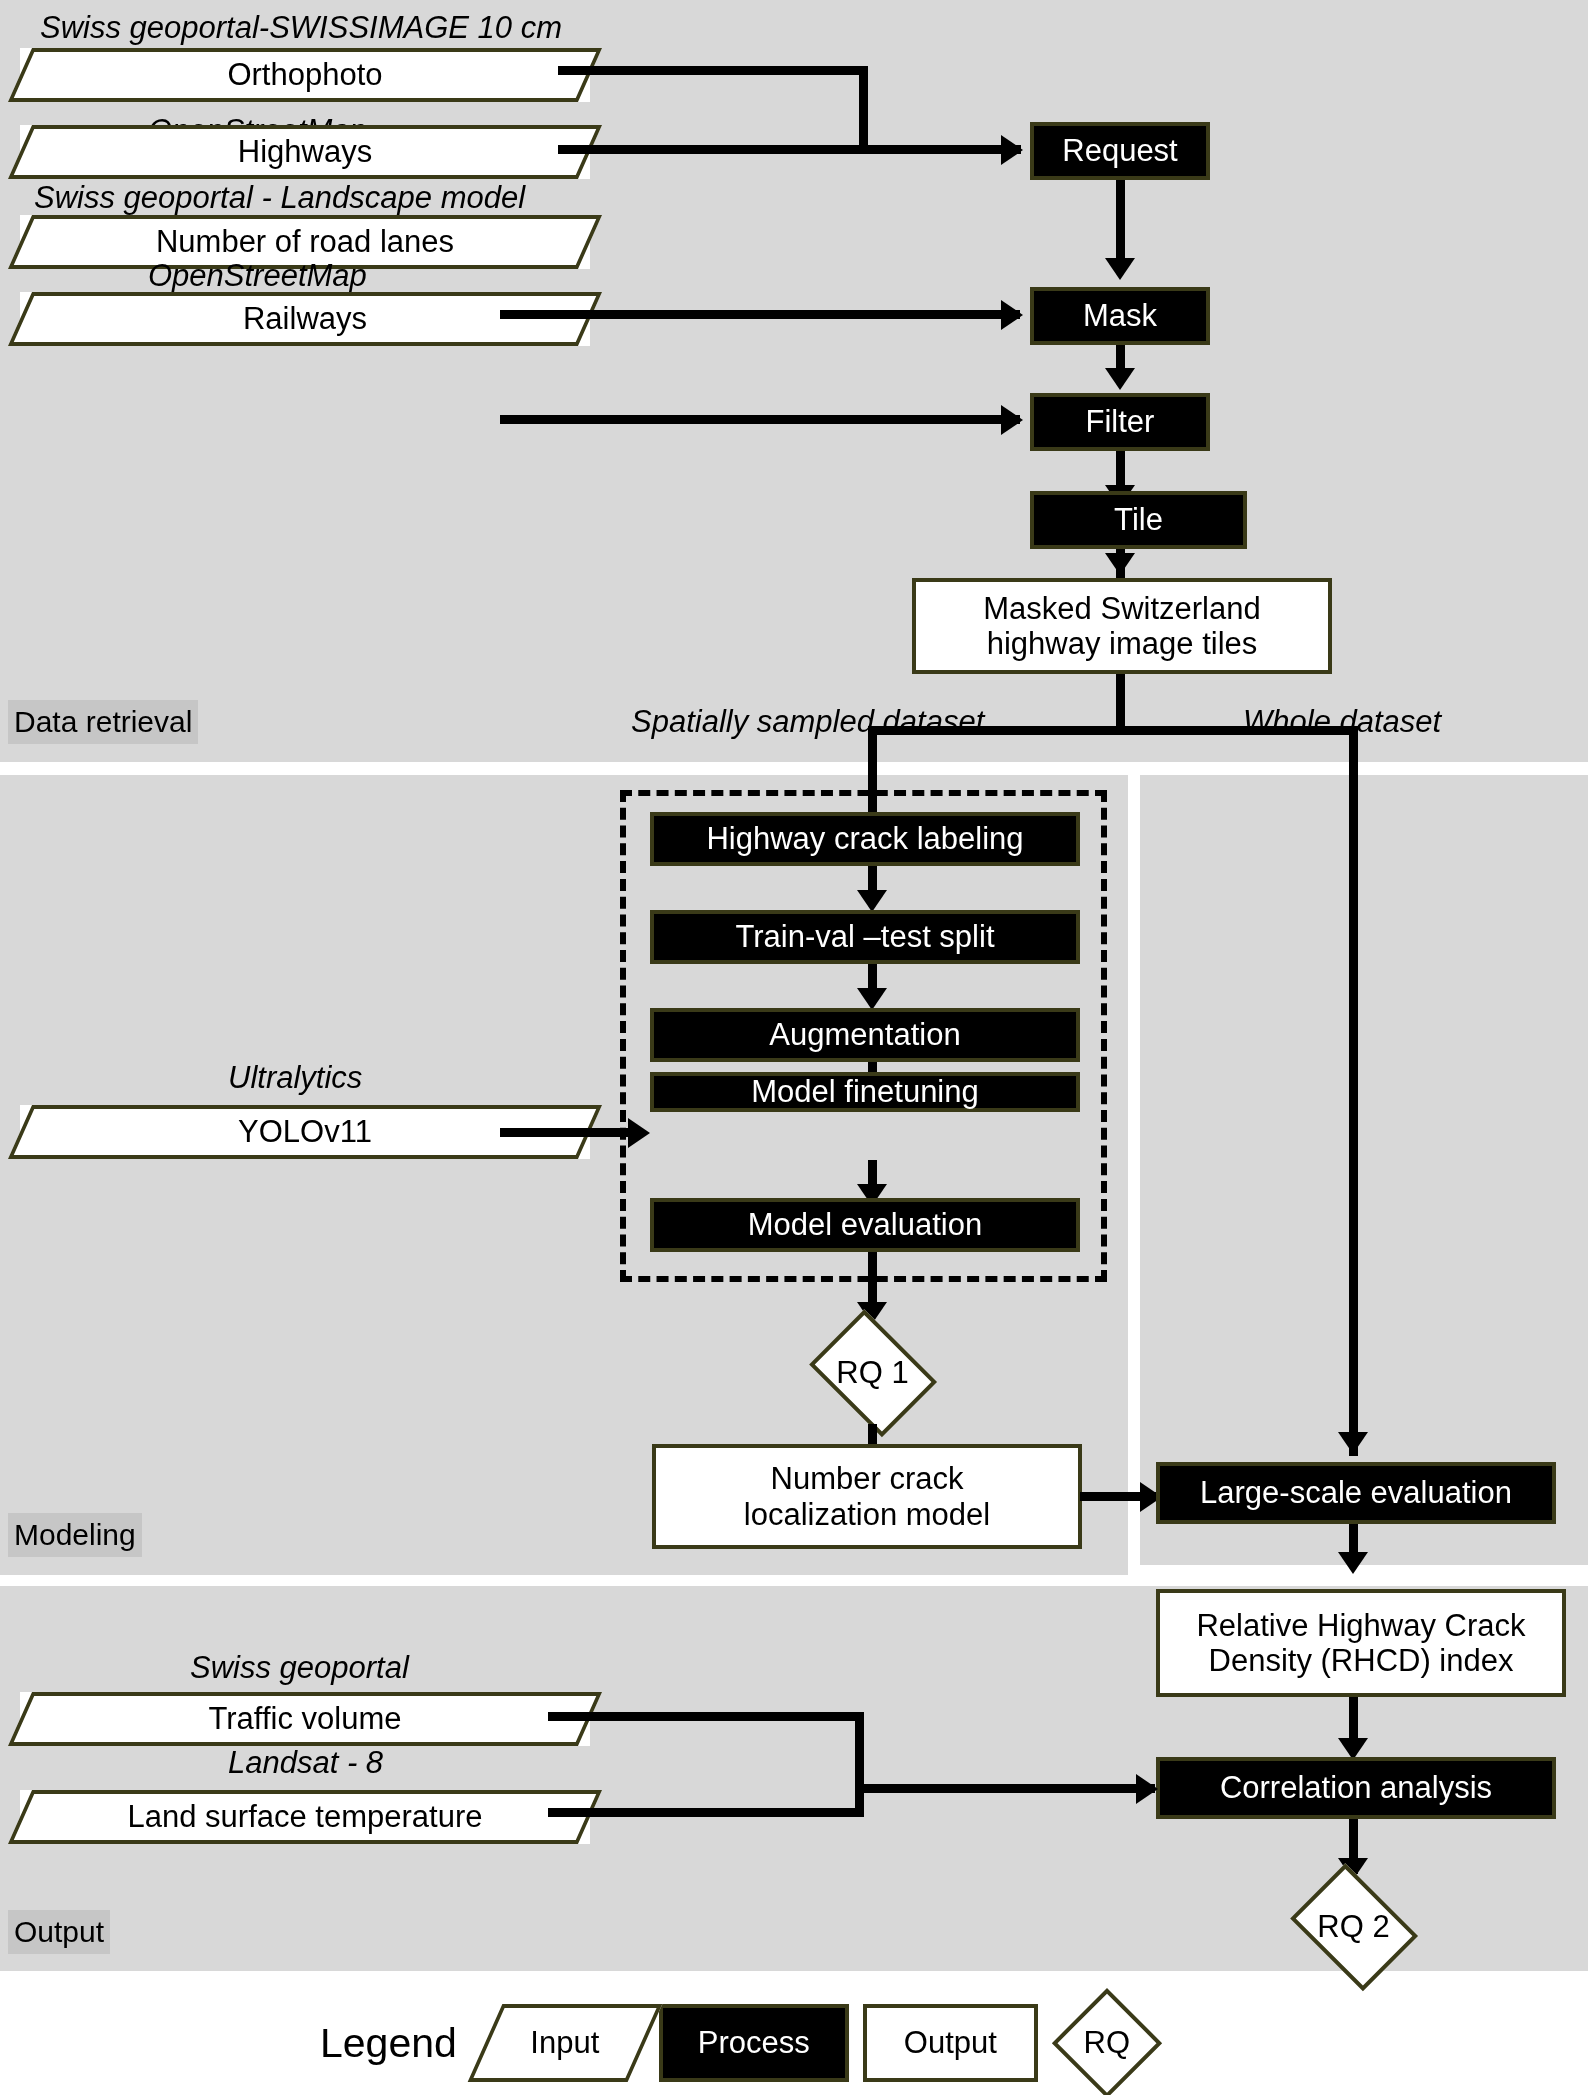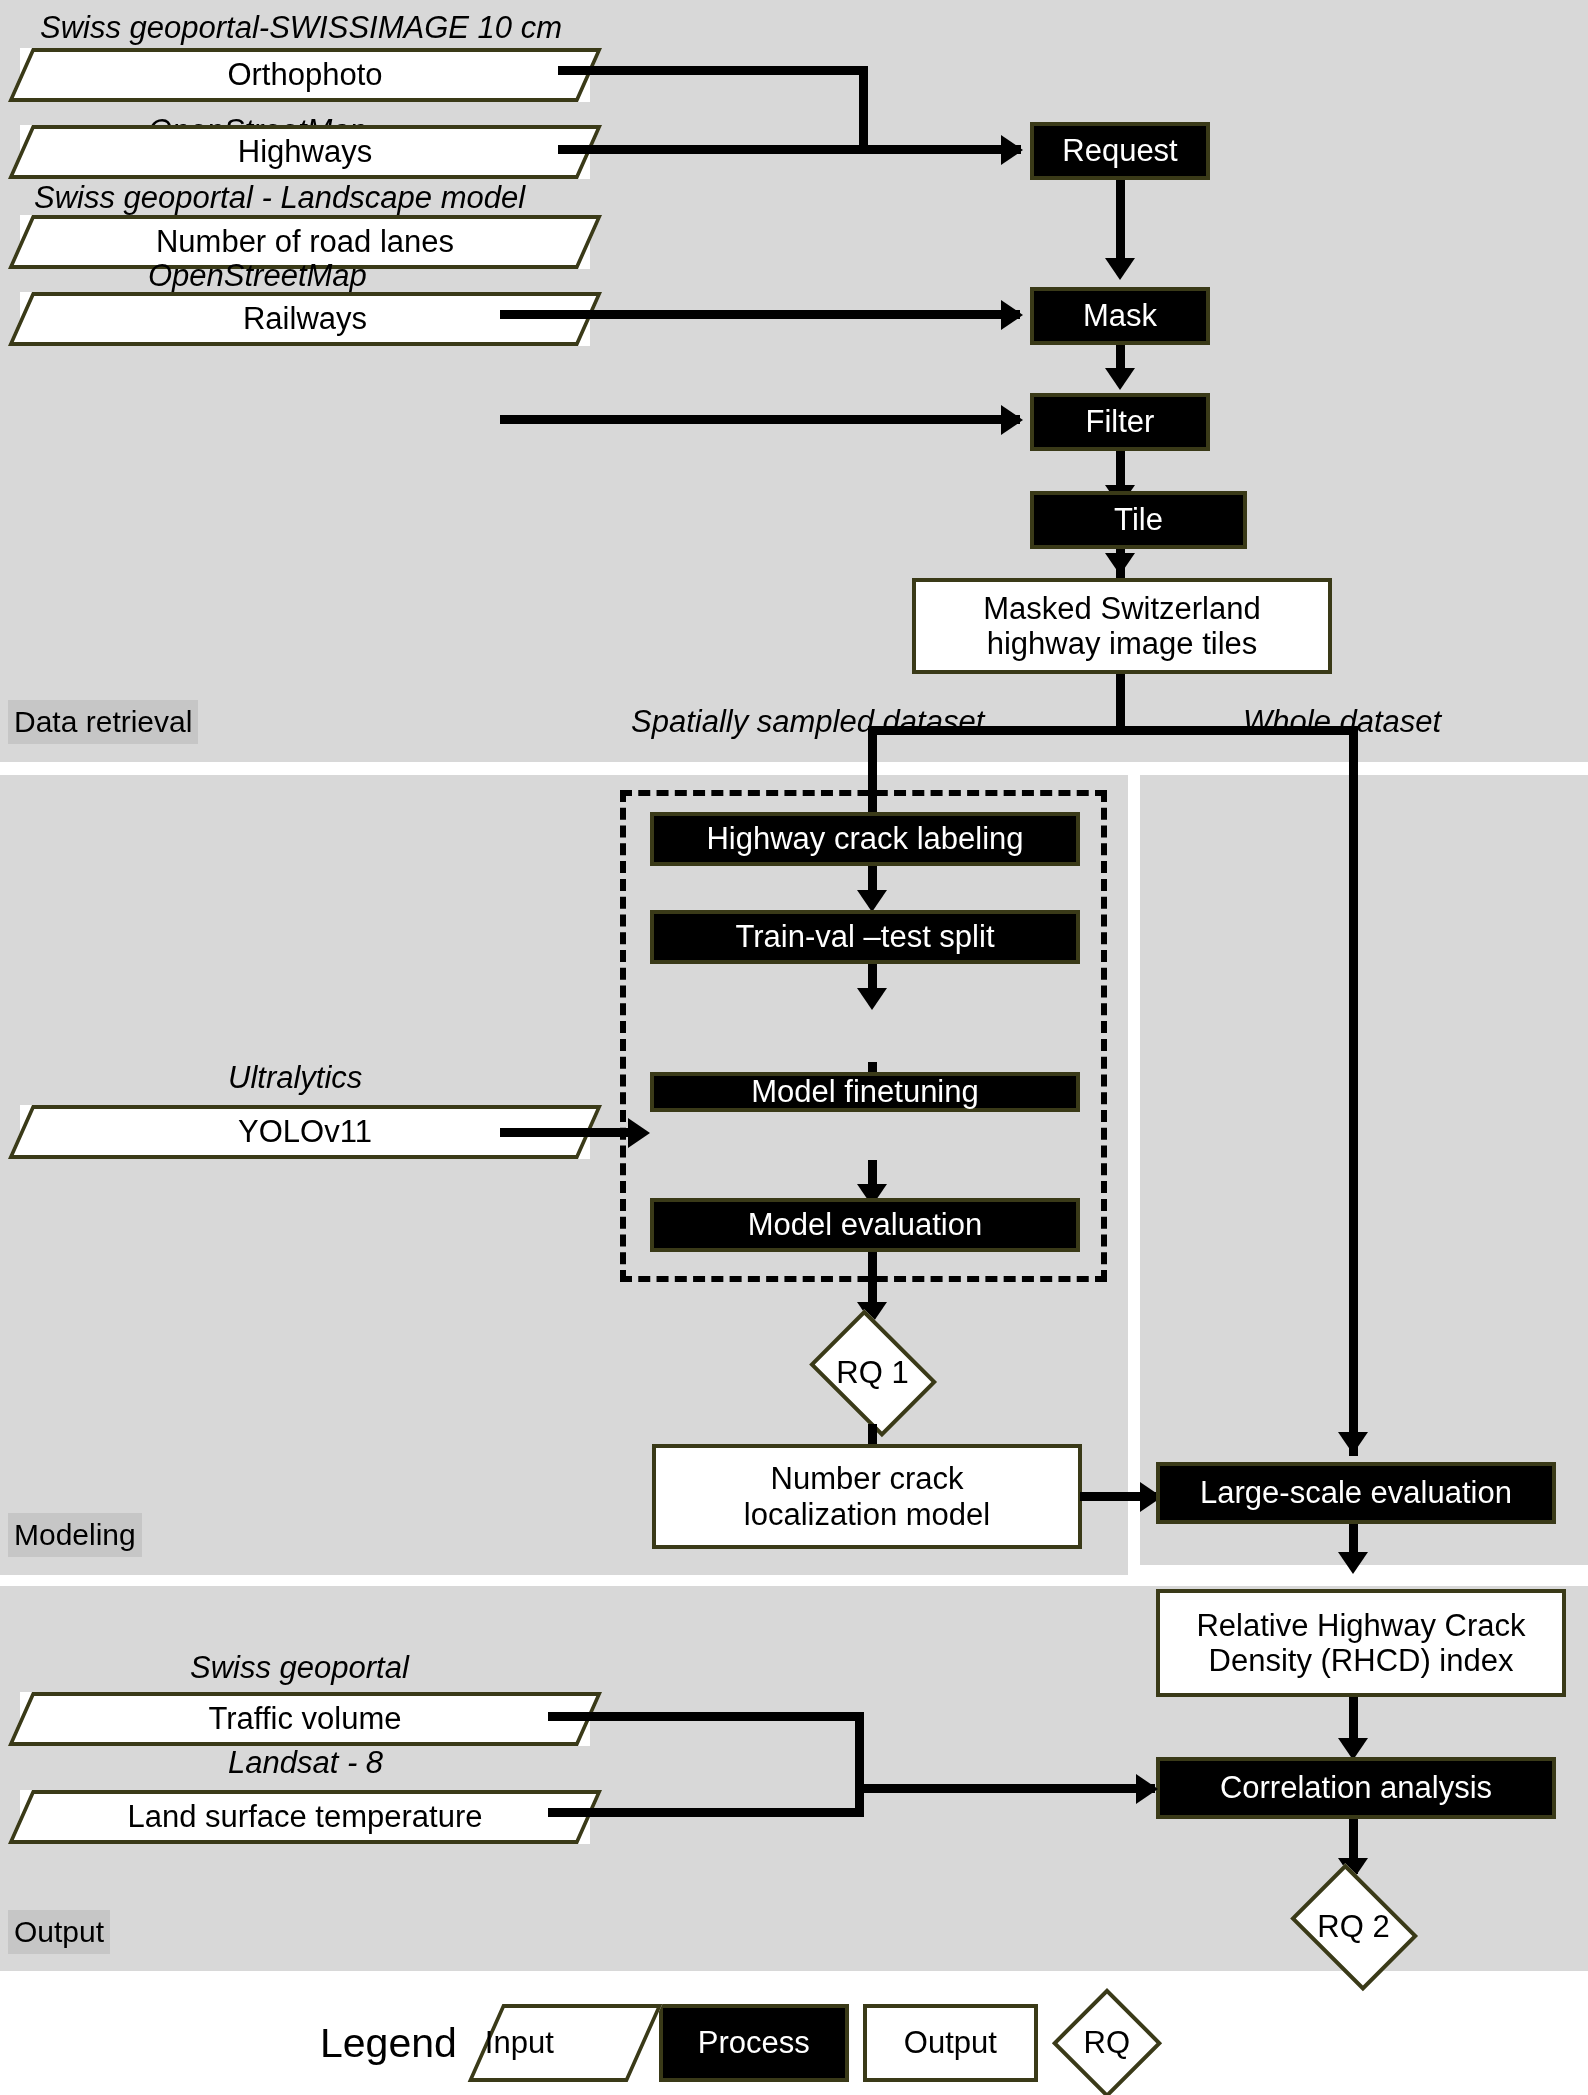--- a/index.html
+++ b/index.html
@@ -90,21 +90,21 @@
   
   .ln{position:absolute;background:#000;}
   .arrow-d{position:absolute;width:0;height:0;border-left:15px solid transparent;border-right:15px solid transparent;border-top:22px solid #000;}
   .arrow-r{position:absolute;width:0;height:0;border-top:15px solid transparent;border-bottom:15px solid transparent;border-left:22px solid #000;}
 
   .dashed-box{position:absolute;border:6px dashed #000;box-sizing:border-box;background:transparent;}
 
   
   .legend-wrap{position:absolute;display:flex;align-items:center;}
   .legend-text{font-size:41px;color:#000;margin-right:28px;}
-  .lg-input{position:relative;width:160px;height:78px;margin-right:14px;display:flex;align-items:center;justify-content:flex-start;font-size:31px;color:#000;}
+  .lg-input{position:relative;width:160px;height:78px;margin-right:14px;display:flex;align-items:center;justify-content:center;font-size:31px;color:#000;}
   .lg-input .sk{position:absolute;inset:0;background:#fff;border:4px solid #3a3a18;transform:skewX(-24deg);}
   .lg-input .tx{position:relative;z-index:1;}
   .lg-proc{width:190px;height:78px;background:#000;border:4px solid #3a3a18;color:#fff;font-size:31px;display:flex;align-items:center;justify-content:center;margin-right:14px;box-sizing:border-box;}
   .lg-out{width:175px;height:78px;background:#fff;border:4px solid #3a3a18;color:#000;font-size:31px;display:flex;align-items:center;justify-content:center;margin-right:14px;box-sizing:border-box;}
   .lg-rq{position:relative;width:110px;height:110px;display:flex;align-items:center;justify-content:center;font-size:31px;color:#000;}
   .lg-rq .dshape{position:absolute;left:50%;top:50%;width:70.7%;height:70.7%;transform:translate(-50%,-50%) rotate(45deg);background:#fff;border:4px solid #3a3a18;box-sizing:border-box;}
   .lg-rq .tx{position:relative;z-index:1;}
 </style>
 </head>
 <body>
@@ -202,20 +202,23 @@
   </div>
   <div class="ln" style="left:868px;top:866px;width:9px;height:30px;"></div>
   <div class="arrow-d" style="left:857px;top:890px;"></div>
 
   <div class="node process" style="left:650px;top:910px;width:430px;height:54px;">
     <span>Train-val –test split</span>
   </div>
   <div class="ln" style="left:868px;top:964px;width:9px;height:30px;"></div>
   <div class="arrow-d" style="left:857px;top:988px;"></div>
 
+  <div class="node process" style="left:650px;top:1008px;width:430px;height:54px;">
+    <span>Augmentation</span>
+  </div>
   <div class="ln" style="left:868px;top:1062px;width:9px;height:30px;"></div>
   <div class="arrow-d" style="left:857px;top:1086px;"></div>
 
   <div class="node process" style="left:650px;top:1048px;width:430px;height:40px;margin-top:24px;">
     <span>Model finetuning</span>
   </div>
   <div class="ln" style="left:868px;top:1160px;width:9px;height:30px;"></div>
   <div class="arrow-d" style="left:857px;top:1184px;"></div>
 
   <div class="node process" style="left:650px;top:1198px;width:430px;height:54px;">

